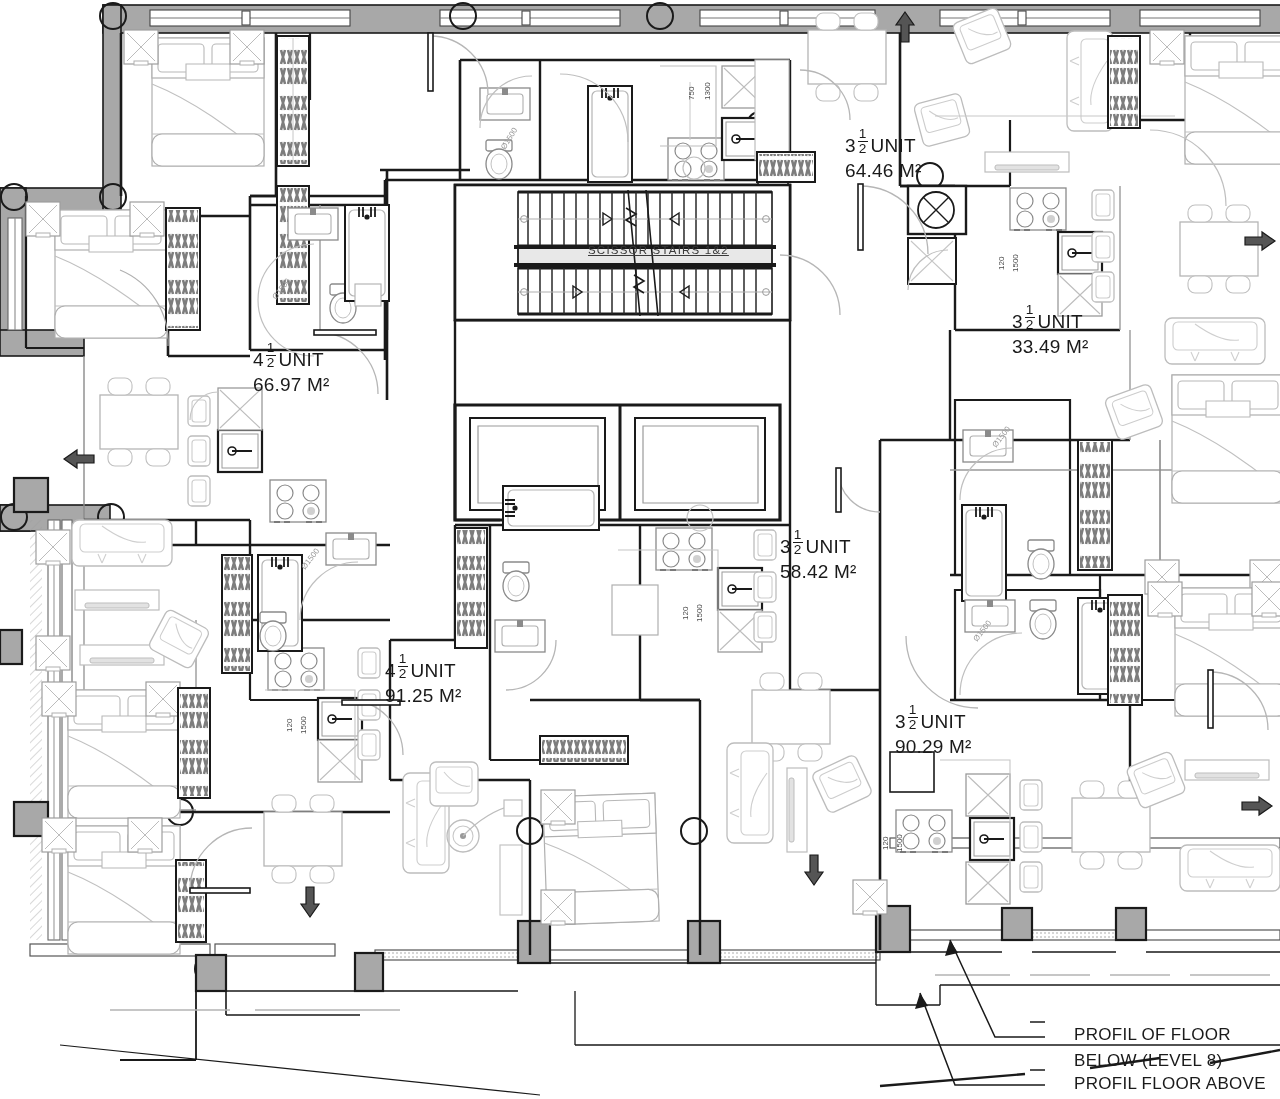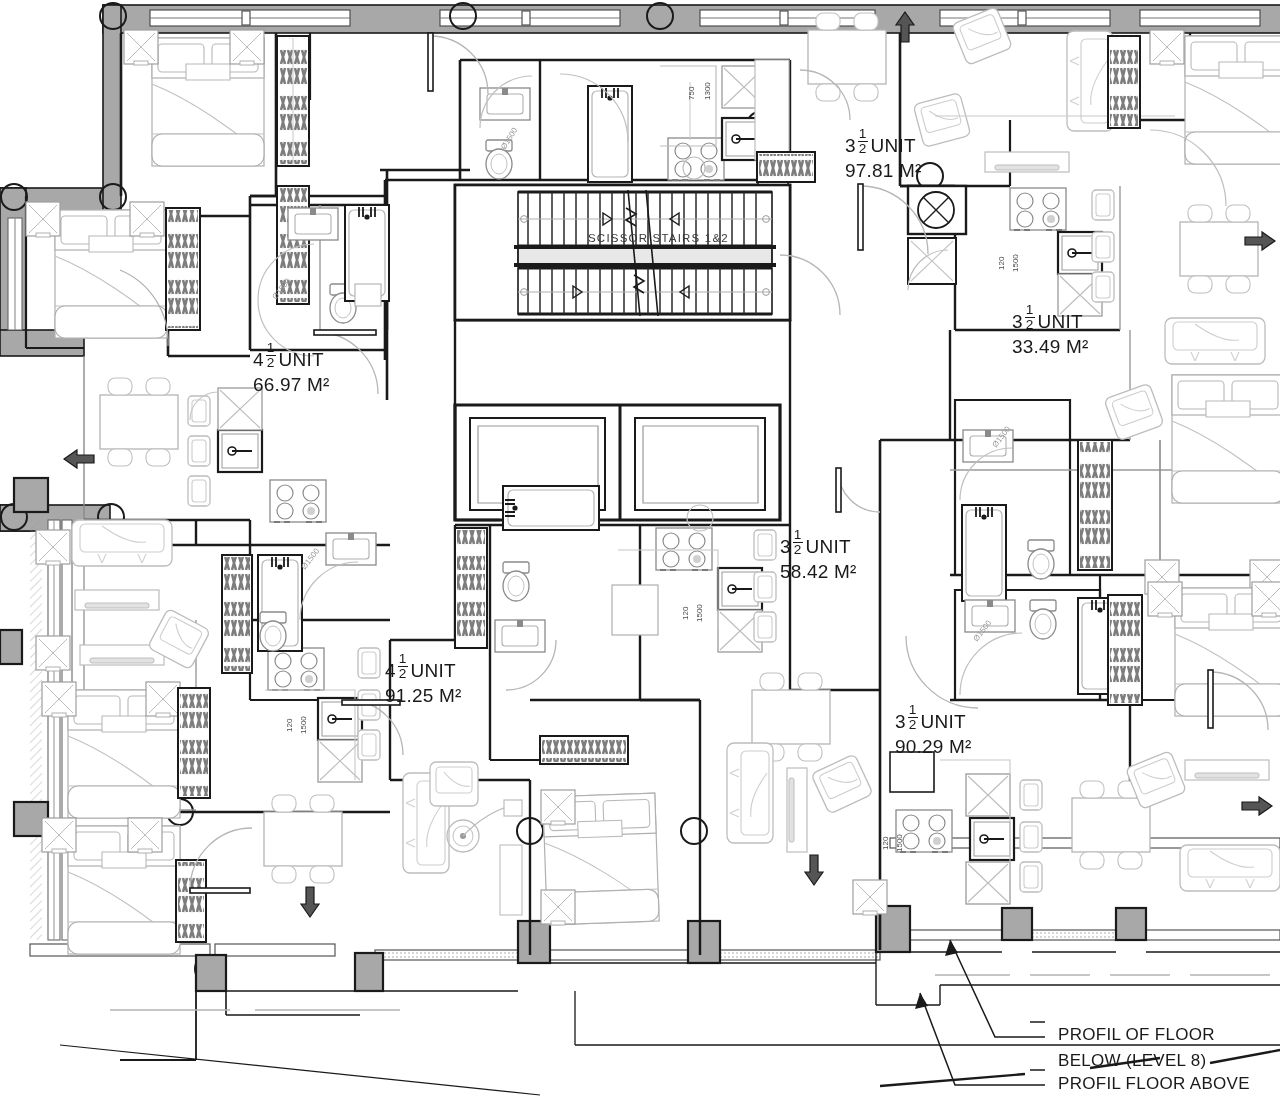--- a/index.html
+++ b/index.html
@@ -5,21 +5,21 @@
   html,body{margin:0;padding:0;background:#fff;}
   body{font-family:"Liberation Sans",sans-serif;}
   #plan{position:relative;width:1280px;height:1099px;background:#fff;overflow:hidden;}
   #plan svg{position:absolute;left:0;top:0;}
   .lbl{position:absolute;color:#1a1a1a;font-family:"Liberation Sans",sans-serif;white-space:nowrap;}
   .unit-label{font-size:19px;line-height:25px;letter-spacing:.2px;}
   .unit-label .ln2{display:block;}
   .frac{display:inline-block;vertical-align:-0.05em;font-size:.72em;line-height:1;text-align:center;margin:0 3px 0 2px;}
   .frac .num{display:block;border-bottom:1.2px solid #1a1a1a;padding:0 1px;}
   .frac .den{display:block;padding:0 1px;}
-  .note{font-size:17px;line-height:26px;letter-spacing:.3px;}
+  .note{font-size:17px;line-height:26px;letter-spacing:.3px;margin-left:16px;}
   .stair-txt{position:absolute;font-size:11.5px;letter-spacing:1.2px;color:#3a3a3a;}
 </style>
 </head>
 <body>
 
 <div id="plan">
 
 <svg width="1280" height="1099" viewBox="0 0 1280 1099">
   <defs>
     <pattern id="hatchDiag" width="6" height="6" patternUnits="userSpaceOnUse" patternTransform="rotate(45)">
@@ -642,25 +642,25 @@
     <text x="888" y="850" transform="rotate(-90 888 850)">120</text>
     <text x="902" y="852" transform="rotate(-90 902 852)">1500</text>
     <text x="276" y="300" transform="rotate(-52 276 300)" fill="#9a9a9a">Ø1500</text>
     <text x="305" y="570" transform="rotate(-52 305 570)" fill="#9a9a9a">Ø1500</text>
     <text x="505" y="150" transform="rotate(-58 505 150)" fill="#9a9a9a">Ø1500</text>
     <text x="996" y="448" transform="rotate(-52 996 448)" fill="#9a9a9a">Ø1500</text>
     <text x="977" y="642" transform="rotate(-52 977 642)" fill="#9a9a9a">Ø1500</text>
   </g>
 </svg>
 
-<div class="lbl stair-txt" style="left:588px;top:232px;">SCISSOR STAIRS 1&amp;2</div>
+<div class="lbl stair-txt" style="left:588px;top:244px;text-decoration:underline;">SCISSOR STAIRS 1&amp;2</div>
 
 <div class="lbl unit-label" style="left:845px;top:127px;">
   <span>3</span><span class="frac"><span class="num">1</span><span class="den">2</span></span><span>UNIT</span>
-  <span class="ln2">97.81 M²</span>
+  <span class="ln2">64.46 M²</span>
 </div>
 
 <div class="lbl unit-label" style="left:253px;top:341px;">
   <span>4</span><span class="frac"><span class="num">1</span><span class="den">2</span></span><span>UNIT</span>
   <span class="ln2">66.97 M²</span>
 </div>
 
 <div class="lbl unit-label" style="left:1012px;top:303px;">
   <span>3</span><span class="frac"><span class="num">1</span><span class="den">2</span></span><span>UNIT</span>
   <span class="ln2">33.49 M²</span>

